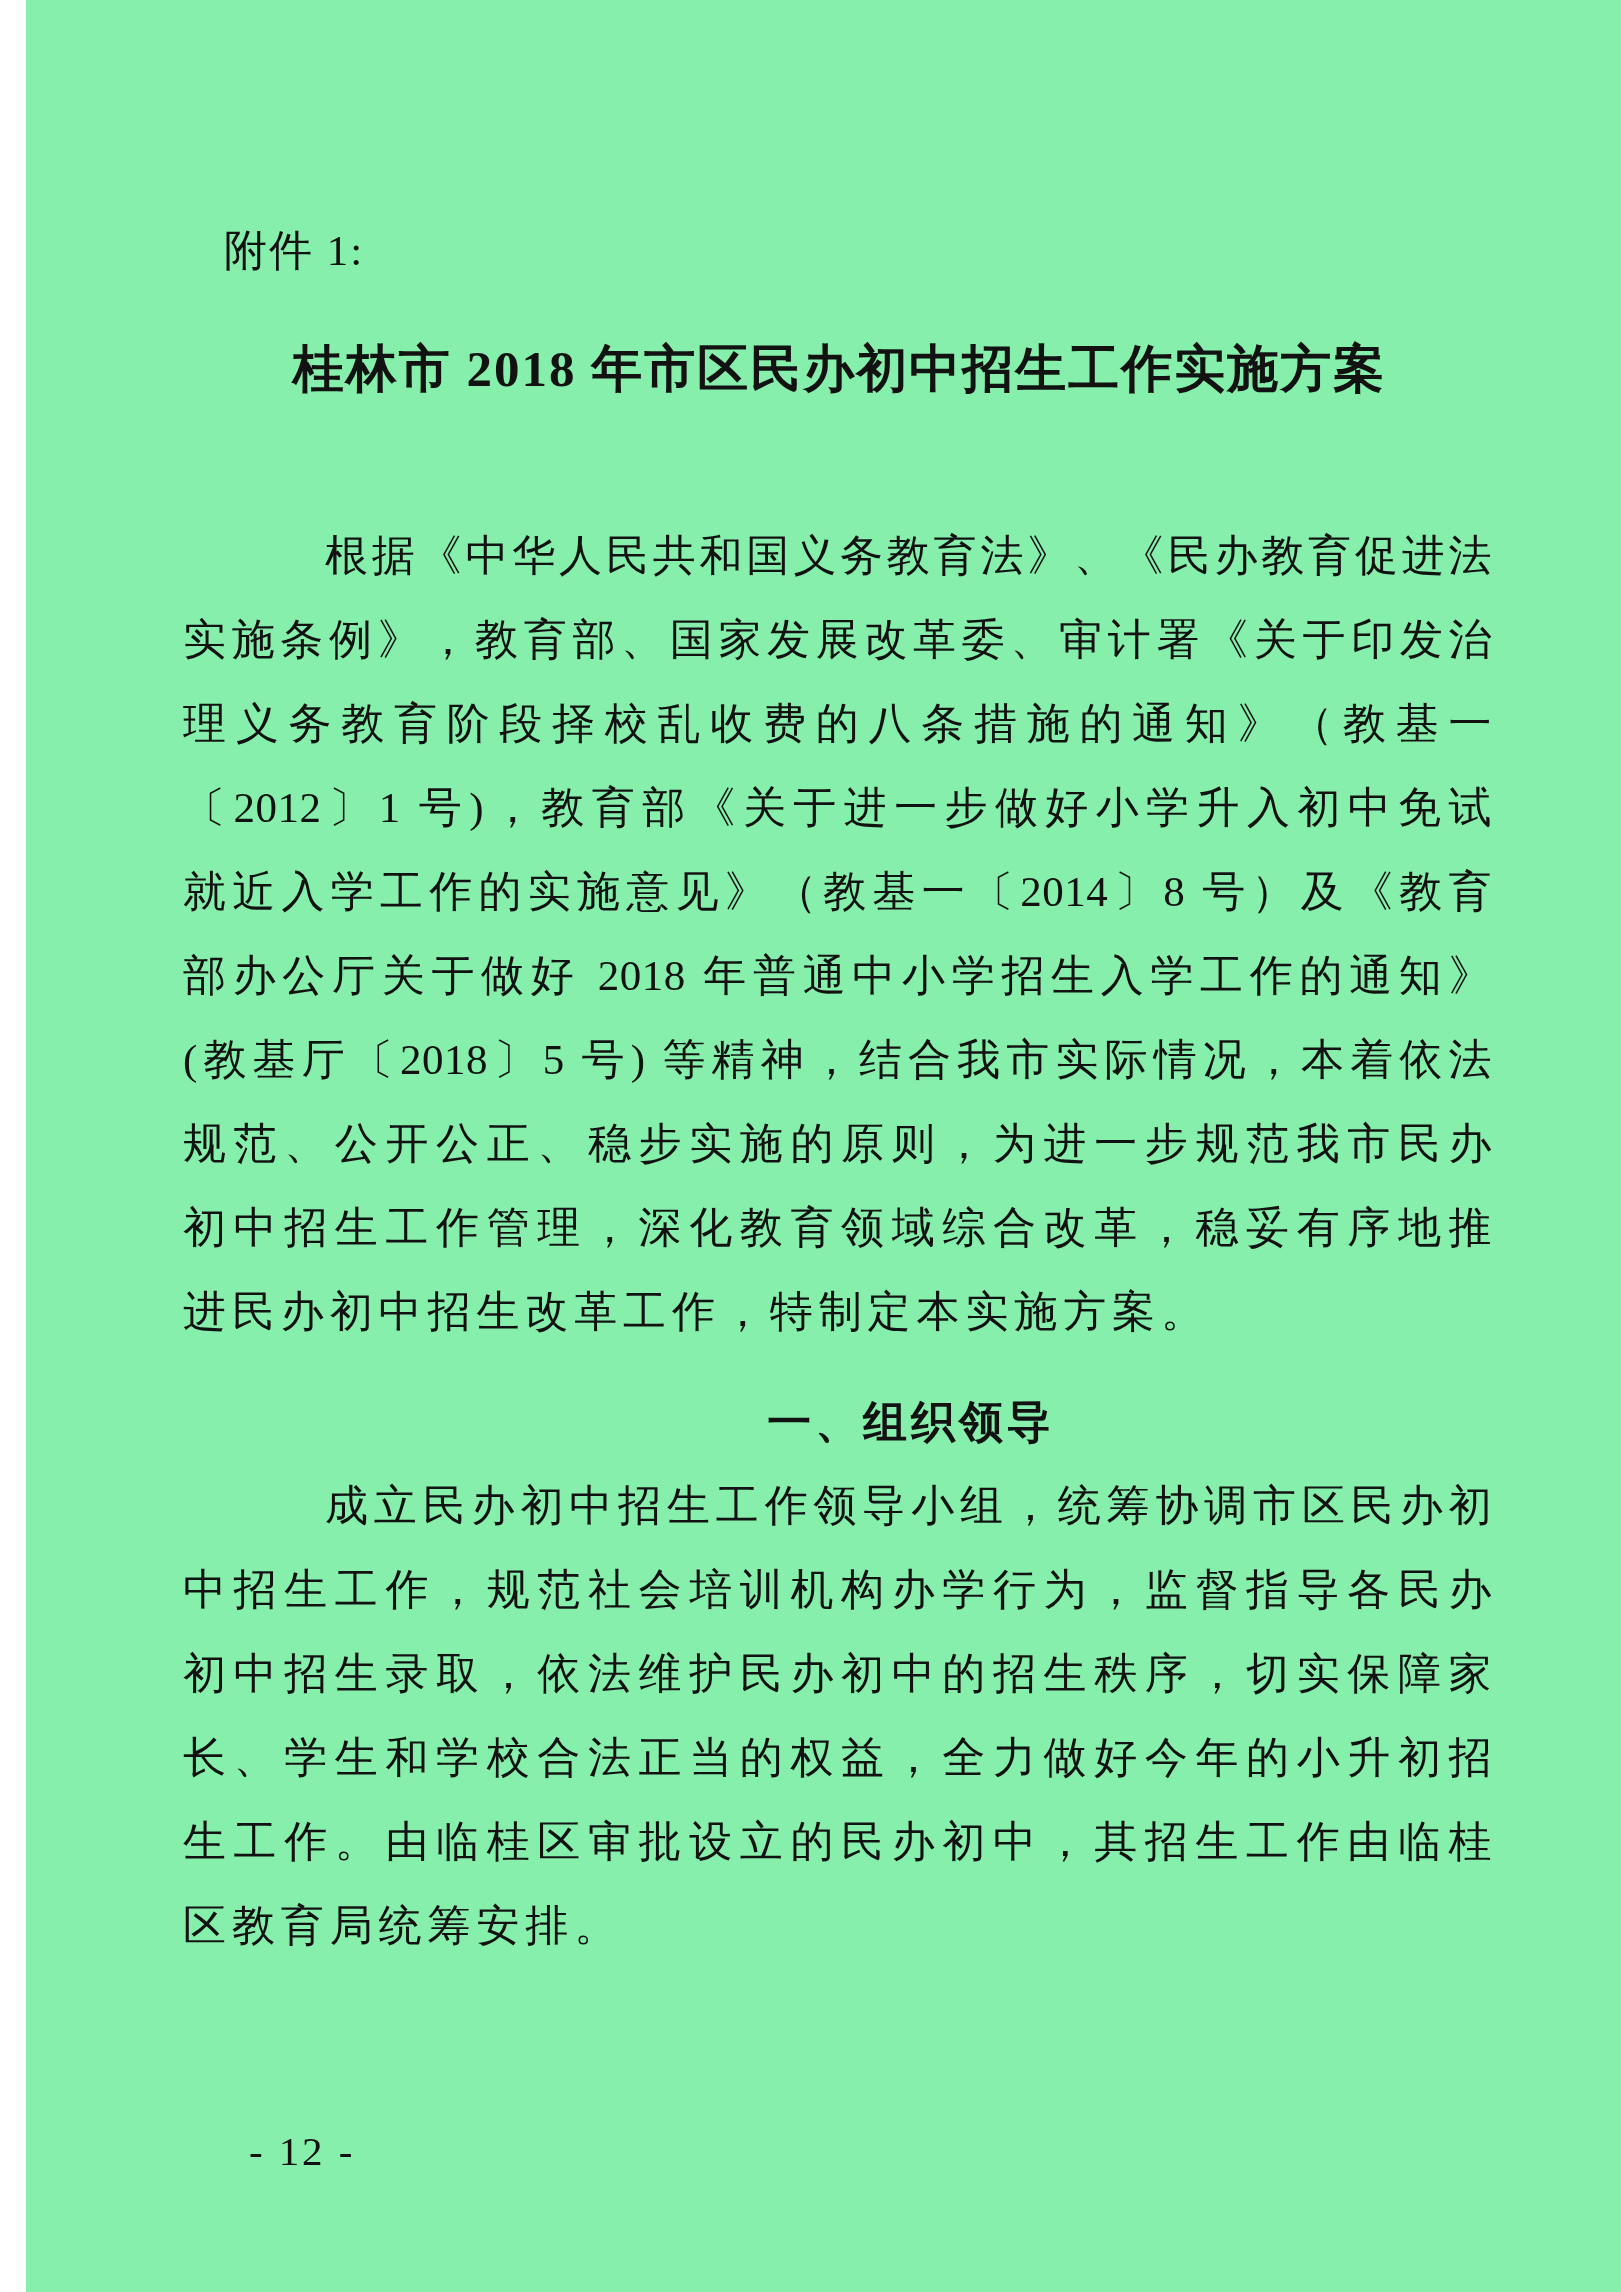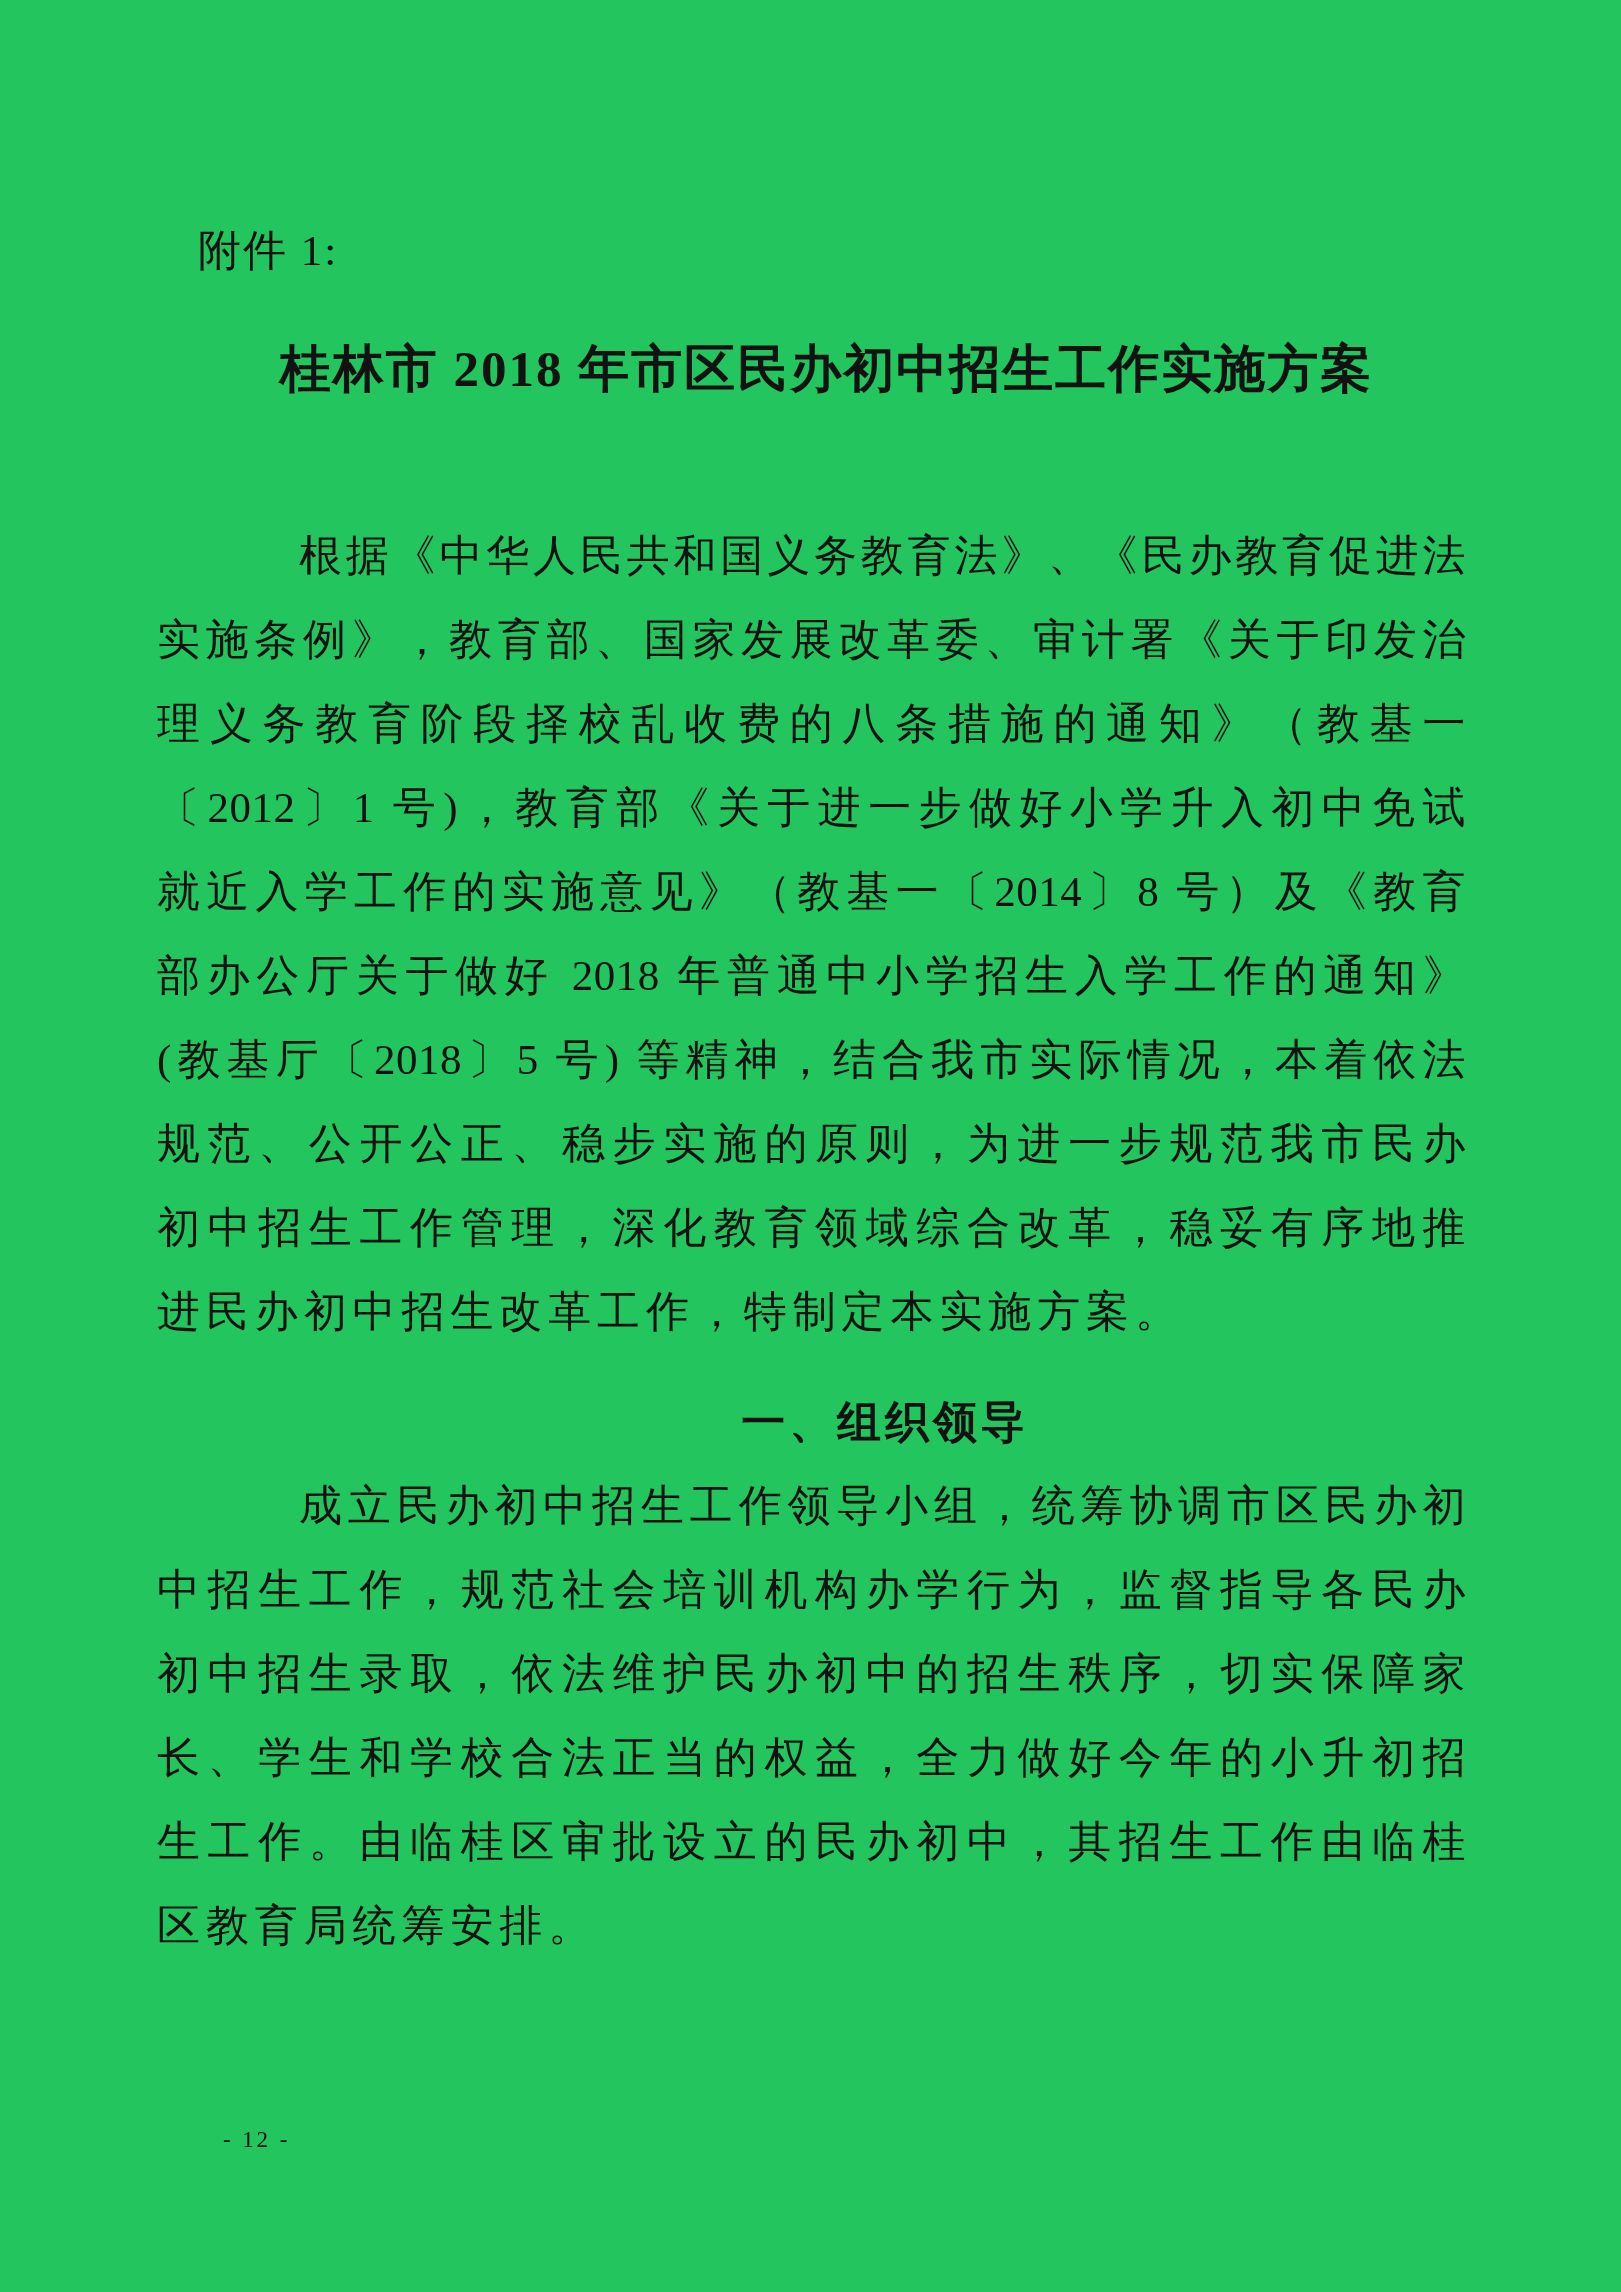--- a/index.html
+++ b/index.html
@@ -10,22 +10,23 @@
   body {
     width: 1621px;
     height: 2293px;
     position: relative;
     font-family: "Liberation Serif", "DejaVu Serif", serif;
     color: #121212;
   }
   .page {
     position: absolute;
     inset: 0;
-    background: #22c55e;
+    background: #86efac;
     overflow: hidden;
+    margin-left: 26px;
   }
   .attachment {
     position: absolute;
     top: 222px;
     left: 198px;
     font-size: 43px;
     letter-spacing: 2px;
     white-space: nowrap;
   }
   .doc-title {
@@ -71,21 +72,21 @@
     font-family: "Liberation Sans", "DejaVu Sans", sans-serif;
     font-weight: bold;
     font-size: 44px;
     letter-spacing: 3.9px;
     text-align: center;
   }
   .pagenum {
     position: absolute;
     top: 2127px;
     left: 223px;
-    font-size: 23px;
+    font-size: 41px;
     letter-spacing: 2.9px;
     white-space: nowrap;
   }
 </style>
 </head>
 <body>
 
 <div class="page">
 
   <div class="attachment">附件 1:</div>

